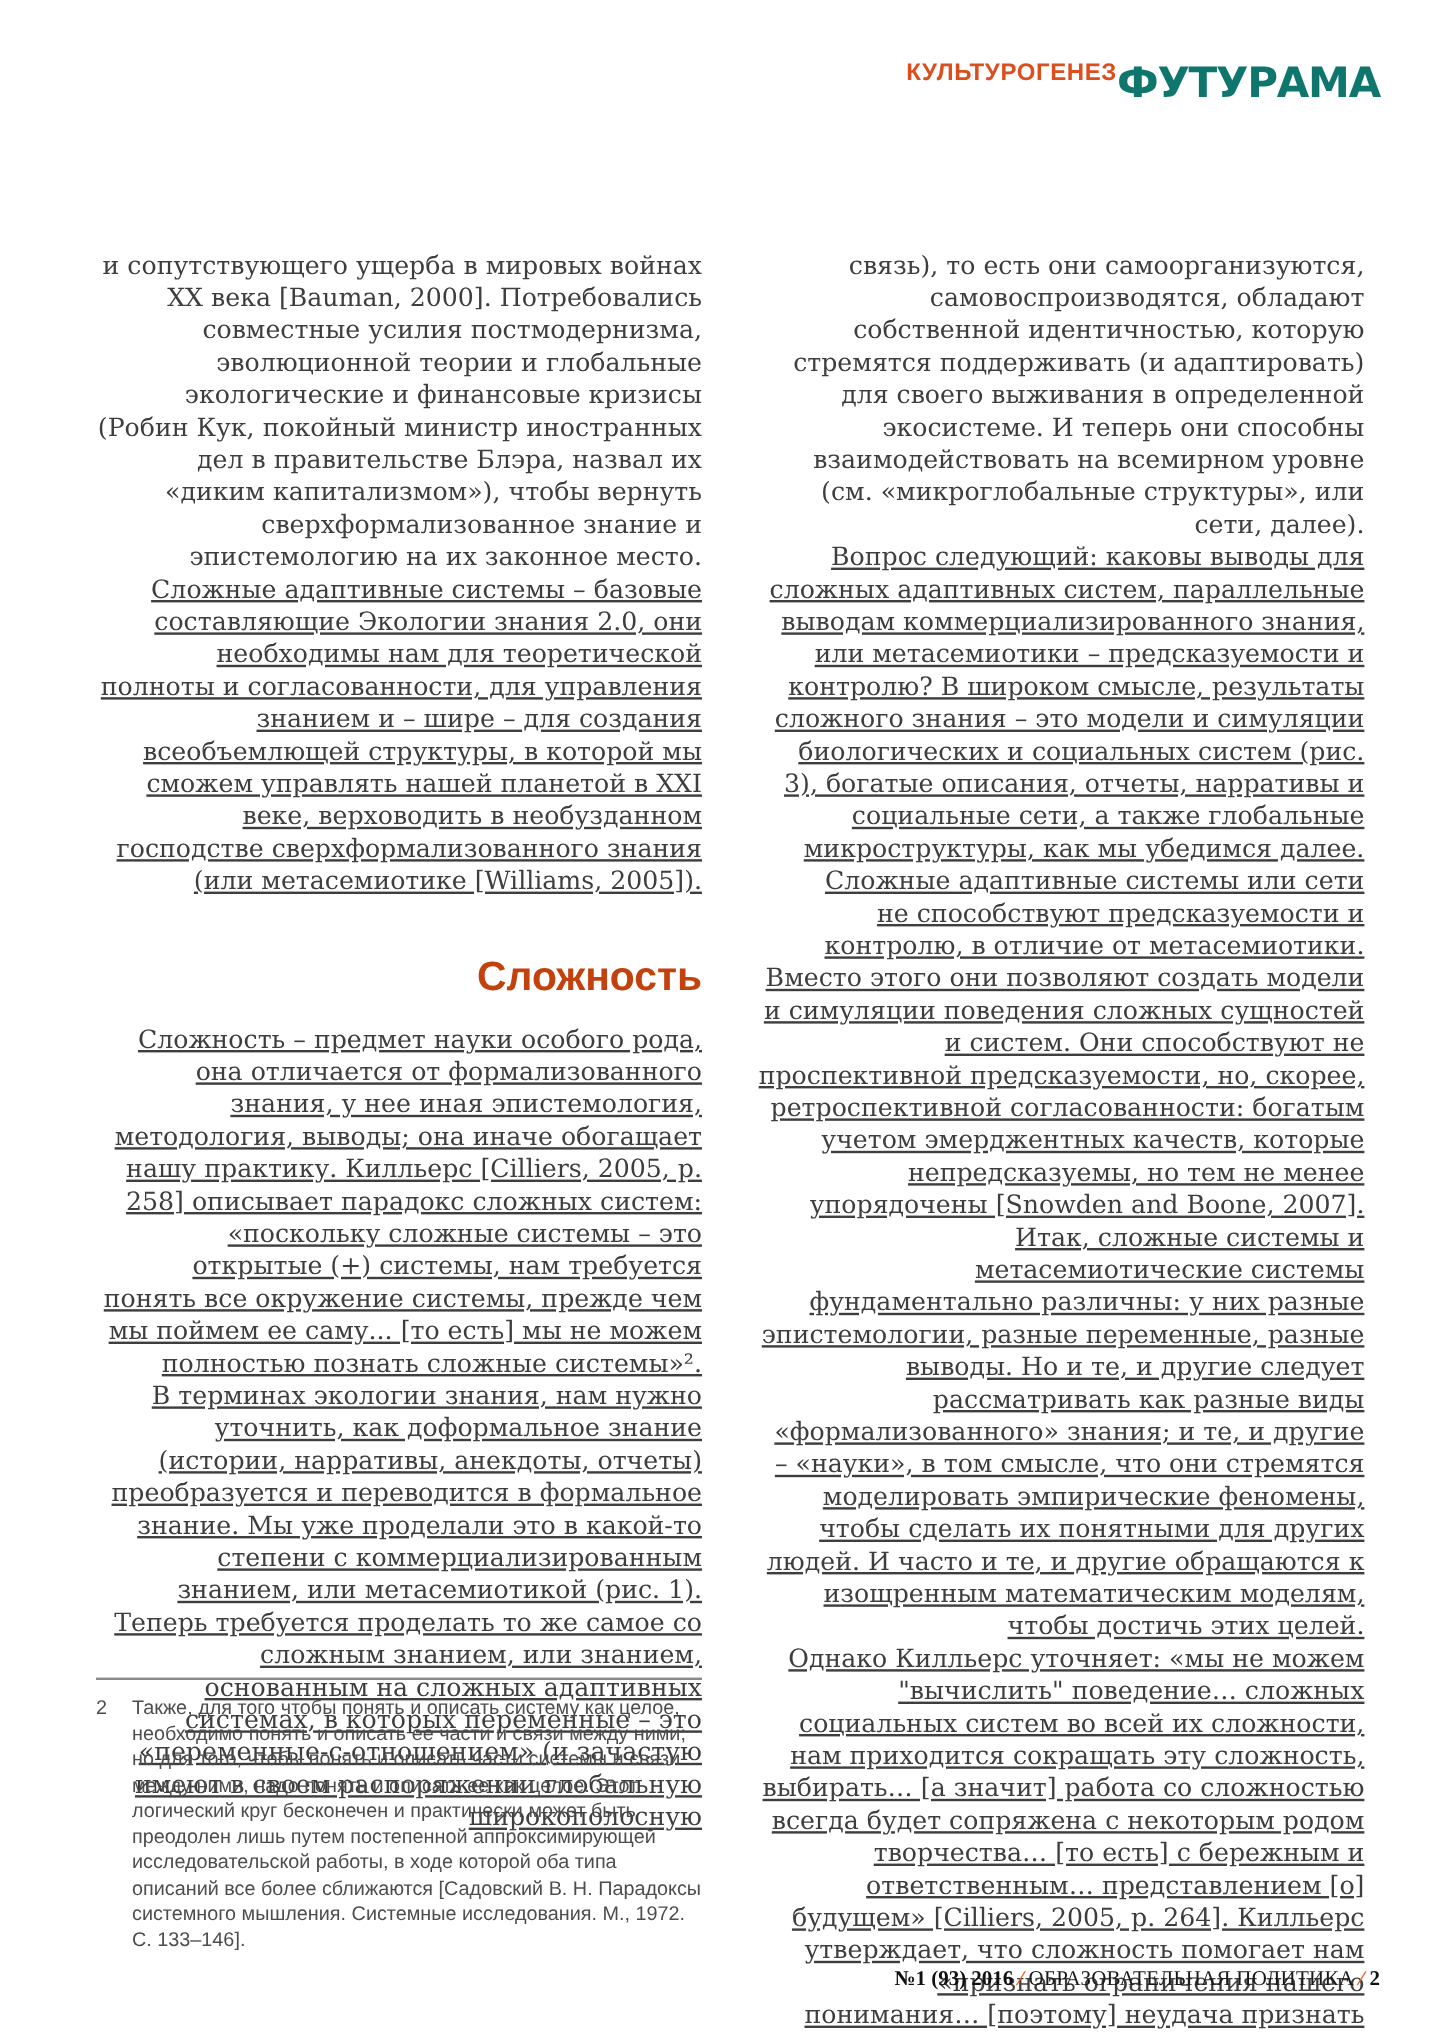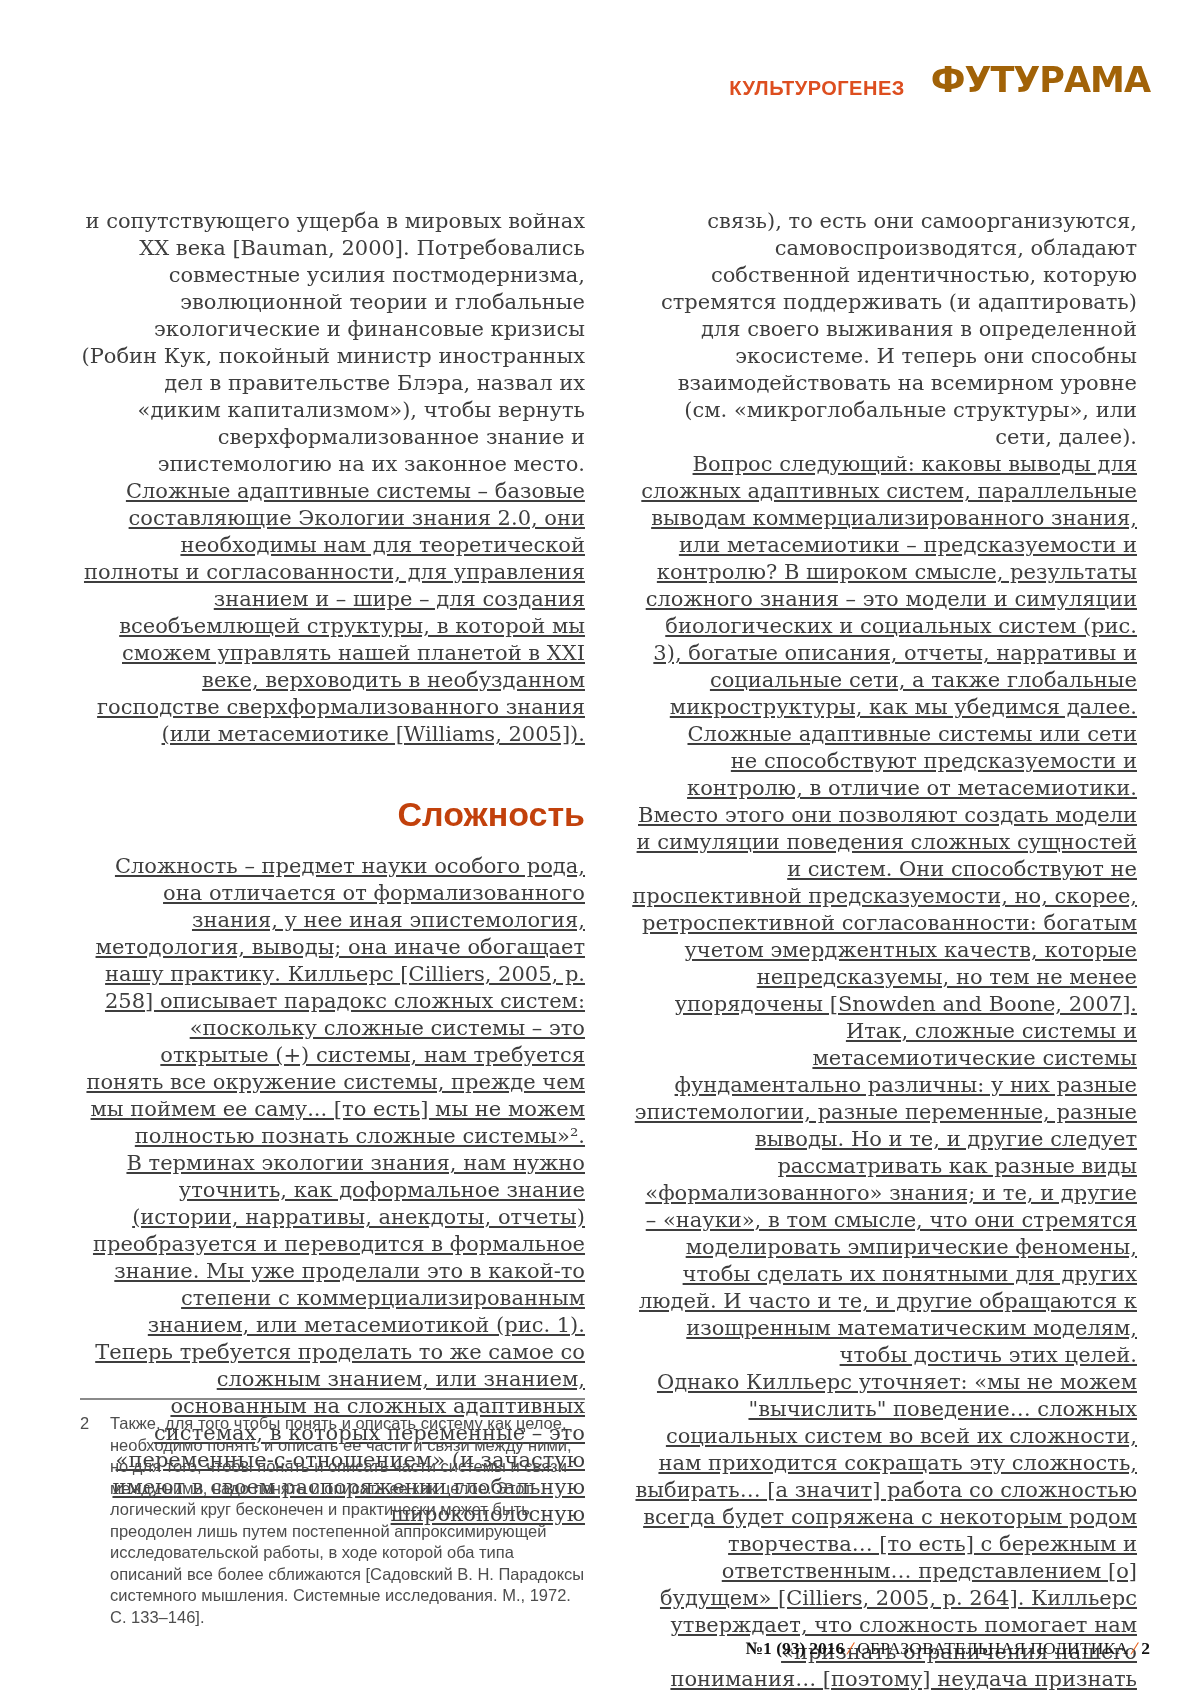--- a/index.html
+++ b/index.html
@@ -8,40 +8,39 @@
     width: 1200px;
     height: 1697px;
     background: #ffffff;
     overflow: hidden;
     font-family: "DejaVu Serif", serif;
   }
 
   
   .page-header {
     position: absolute;
-    top: 60px;
+    top: 50px;
     right: 50px;
     display: flex;
-    align-items: flex-end;
-    gap: 26px;
+    align-items: flex-start;
     white-space: nowrap;
   }
   .kicker {
     font-family: "Liberation Sans", sans-serif;
     font-weight: 700;
     font-size: 20px;
     letter-spacing: 0.5px;
     color: #dd4e1f;
   }
   .brand {
     font-family: "DejaVu Sans", sans-serif;
     font-weight: 800;
     font-size: 35px;
     letter-spacing: -1px;
-    color: #a16207;
+    color: #0f766e;
   }
 
   
   .col {
     position: absolute;
     top: 208px;
     width: 505px;
     font-size: 21px;
     line-height: 27px;
     color: #3e3e3e;

